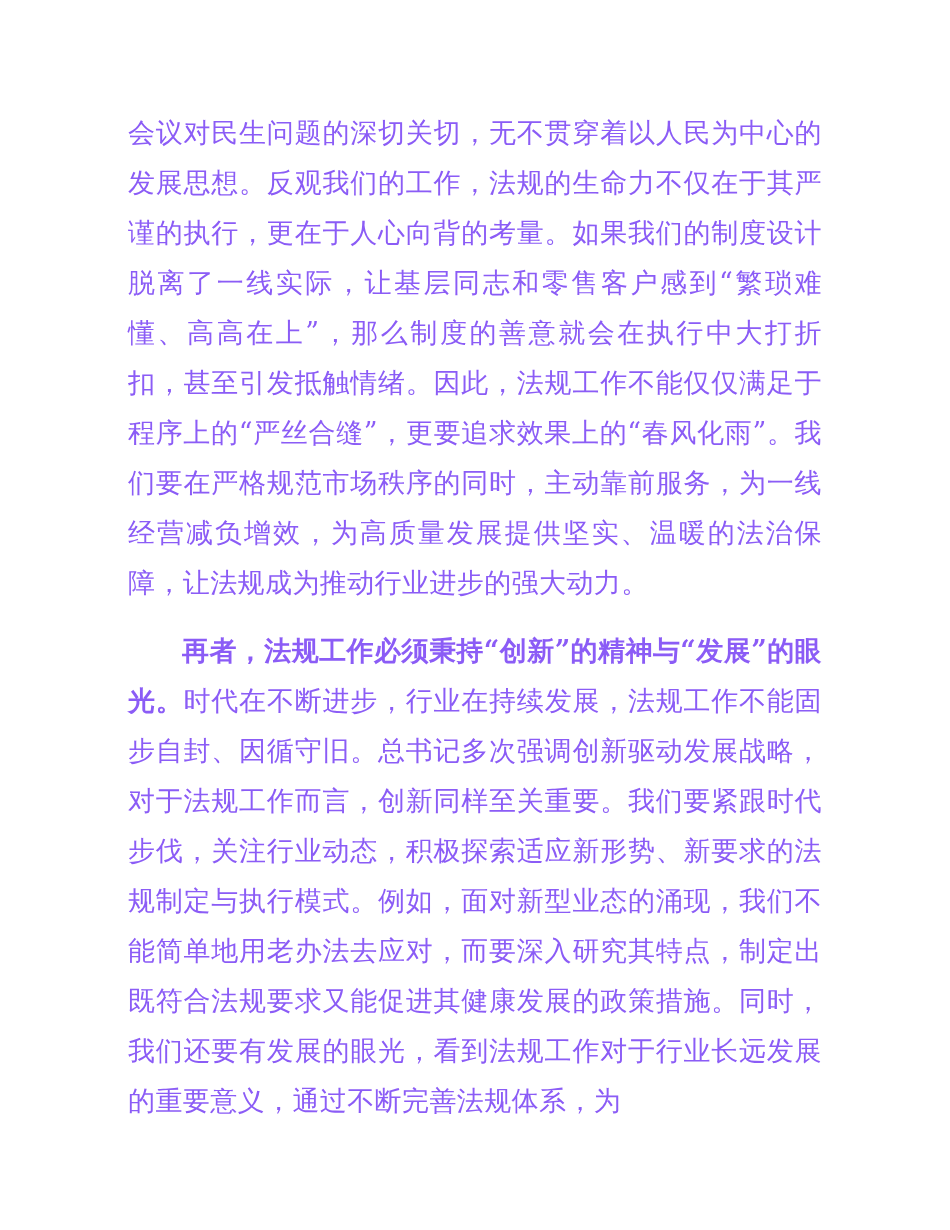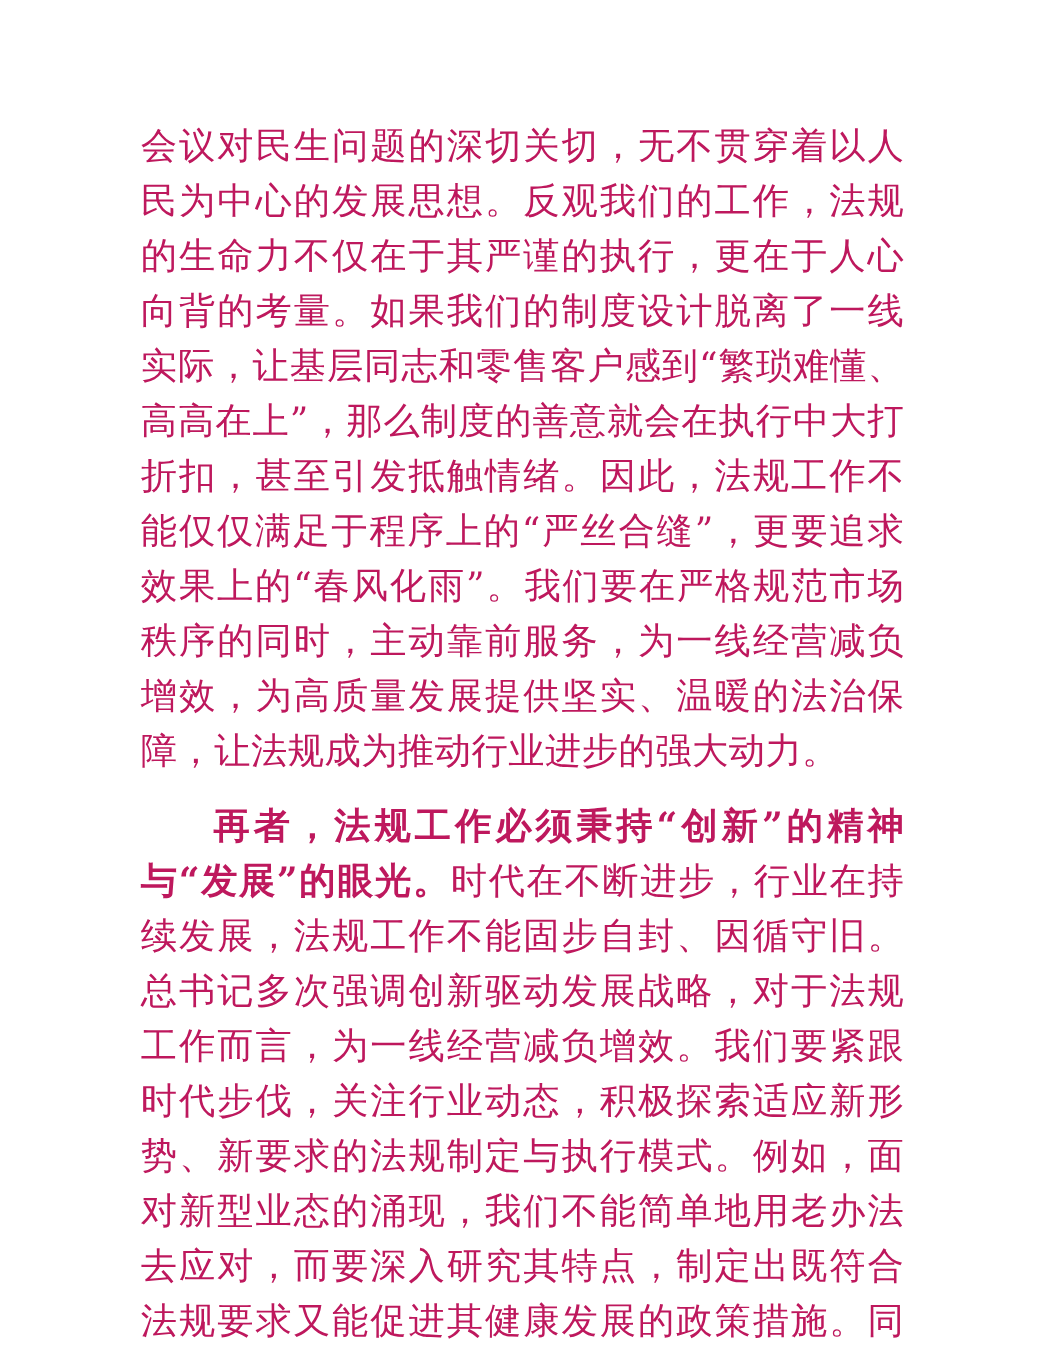--- a/index.html
+++ b/index.html
@@ -20,26 +20,26 @@
     height: 1230px;
     box-sizing: border-box;
     padding: 108px 128px 0 128px;
     background: #ffffff;
   }
   .doc-body {
     width: 694px;
   }
   p.para {
     margin: 0 0 0 0;
-    font-size: 33px;
+    font-size: 27px;
     line-height: 50px;
     text-align: justify;
     text-justify: inter-ideograph;
     letter-spacing: 0.4px;
-    color: #be185d;
+    color: #8b5cf6;
     font-family: "DejaVu Serif", "Liberation Serif", serif;
   }
   p.para + p.para {
     margin-top: 18px;
   }
   .indent {
     text-indent: 2em;
   }
   .lead {
     font-weight: bold;
@@ -49,17 +49,17 @@
 <body>
 
 <div class="page">
   <div class="doc-body">
 
     <p class="para">
       <span>会议对民生问题的深切关切，无不贯穿着以人民为中心的发展思想。反观我们的工作，法规的生命力不仅在于其严谨的执行，更在于人心向背的考量。如果我们的制度设计脱离了一线实际，让基层同志和零售客户感到“繁琐难懂、高高在上”，那么制度的善意就会在执行中大打折扣，甚至引发抵触情绪。因此，法规工作不能仅仅满足于程序上的“严丝合缝”，更要追求效果上的“春风化雨”。我们要在严格规范市场秩序的同时，主动靠前服务，为一线经营减负增效，为高质量发展提供坚实、温暖的法治保障，让法规成为推动行业进步的强大动力。</span>
     </p>
 
     <p class="para indent">
-      <span class="lead">再者，法规工作必须秉持“创新”的精神与“发展”的眼光。</span><span>时代在不断进步，行业在持续发展，法规工作不能固步自封、因循守旧。总书记多次强调创新驱动发展战略，对于法规工作而言，为一线经营减负增效。我们要紧跟时代步伐，关注行业动态，积极探索适应新形势、新要求的法规制定与执行模式。例如，面对新型业态的涌现，我们不能简单地用老办法去应对，而要深入研究其特点，制定出既符合法规要求又能促进其健康发展的政策措施。同时，我们还要有发展的眼光，看到法规工作对于行业长远发展的重要意义，通过不断完善法规体系，为</span>
+      <span class="lead">再者，法规工作必须秉持“创新”的精神与“发展”的眼光。</span><span>时代在不断进步，行业在持续发展，法规工作不能固步自封、因循守旧。总书记多次强调创新驱动发展战略，对于法规工作而言，创新同样至关重要。我们要紧跟时代步伐，关注行业动态，积极探索适应新形势、新要求的法规制定与执行模式。例如，面对新型业态的涌现，我们不能简单地用老办法去应对，而要深入研究其特点，制定出既符合法规要求又能促进其健康发展的政策措施。同时，我们还要有发展的眼光，看到法规工作对于行业长远发展的重要意义，通过不断完善法规体系，为</span>
     </p>
 
   </div>
 </div>
 
 </body></html>

